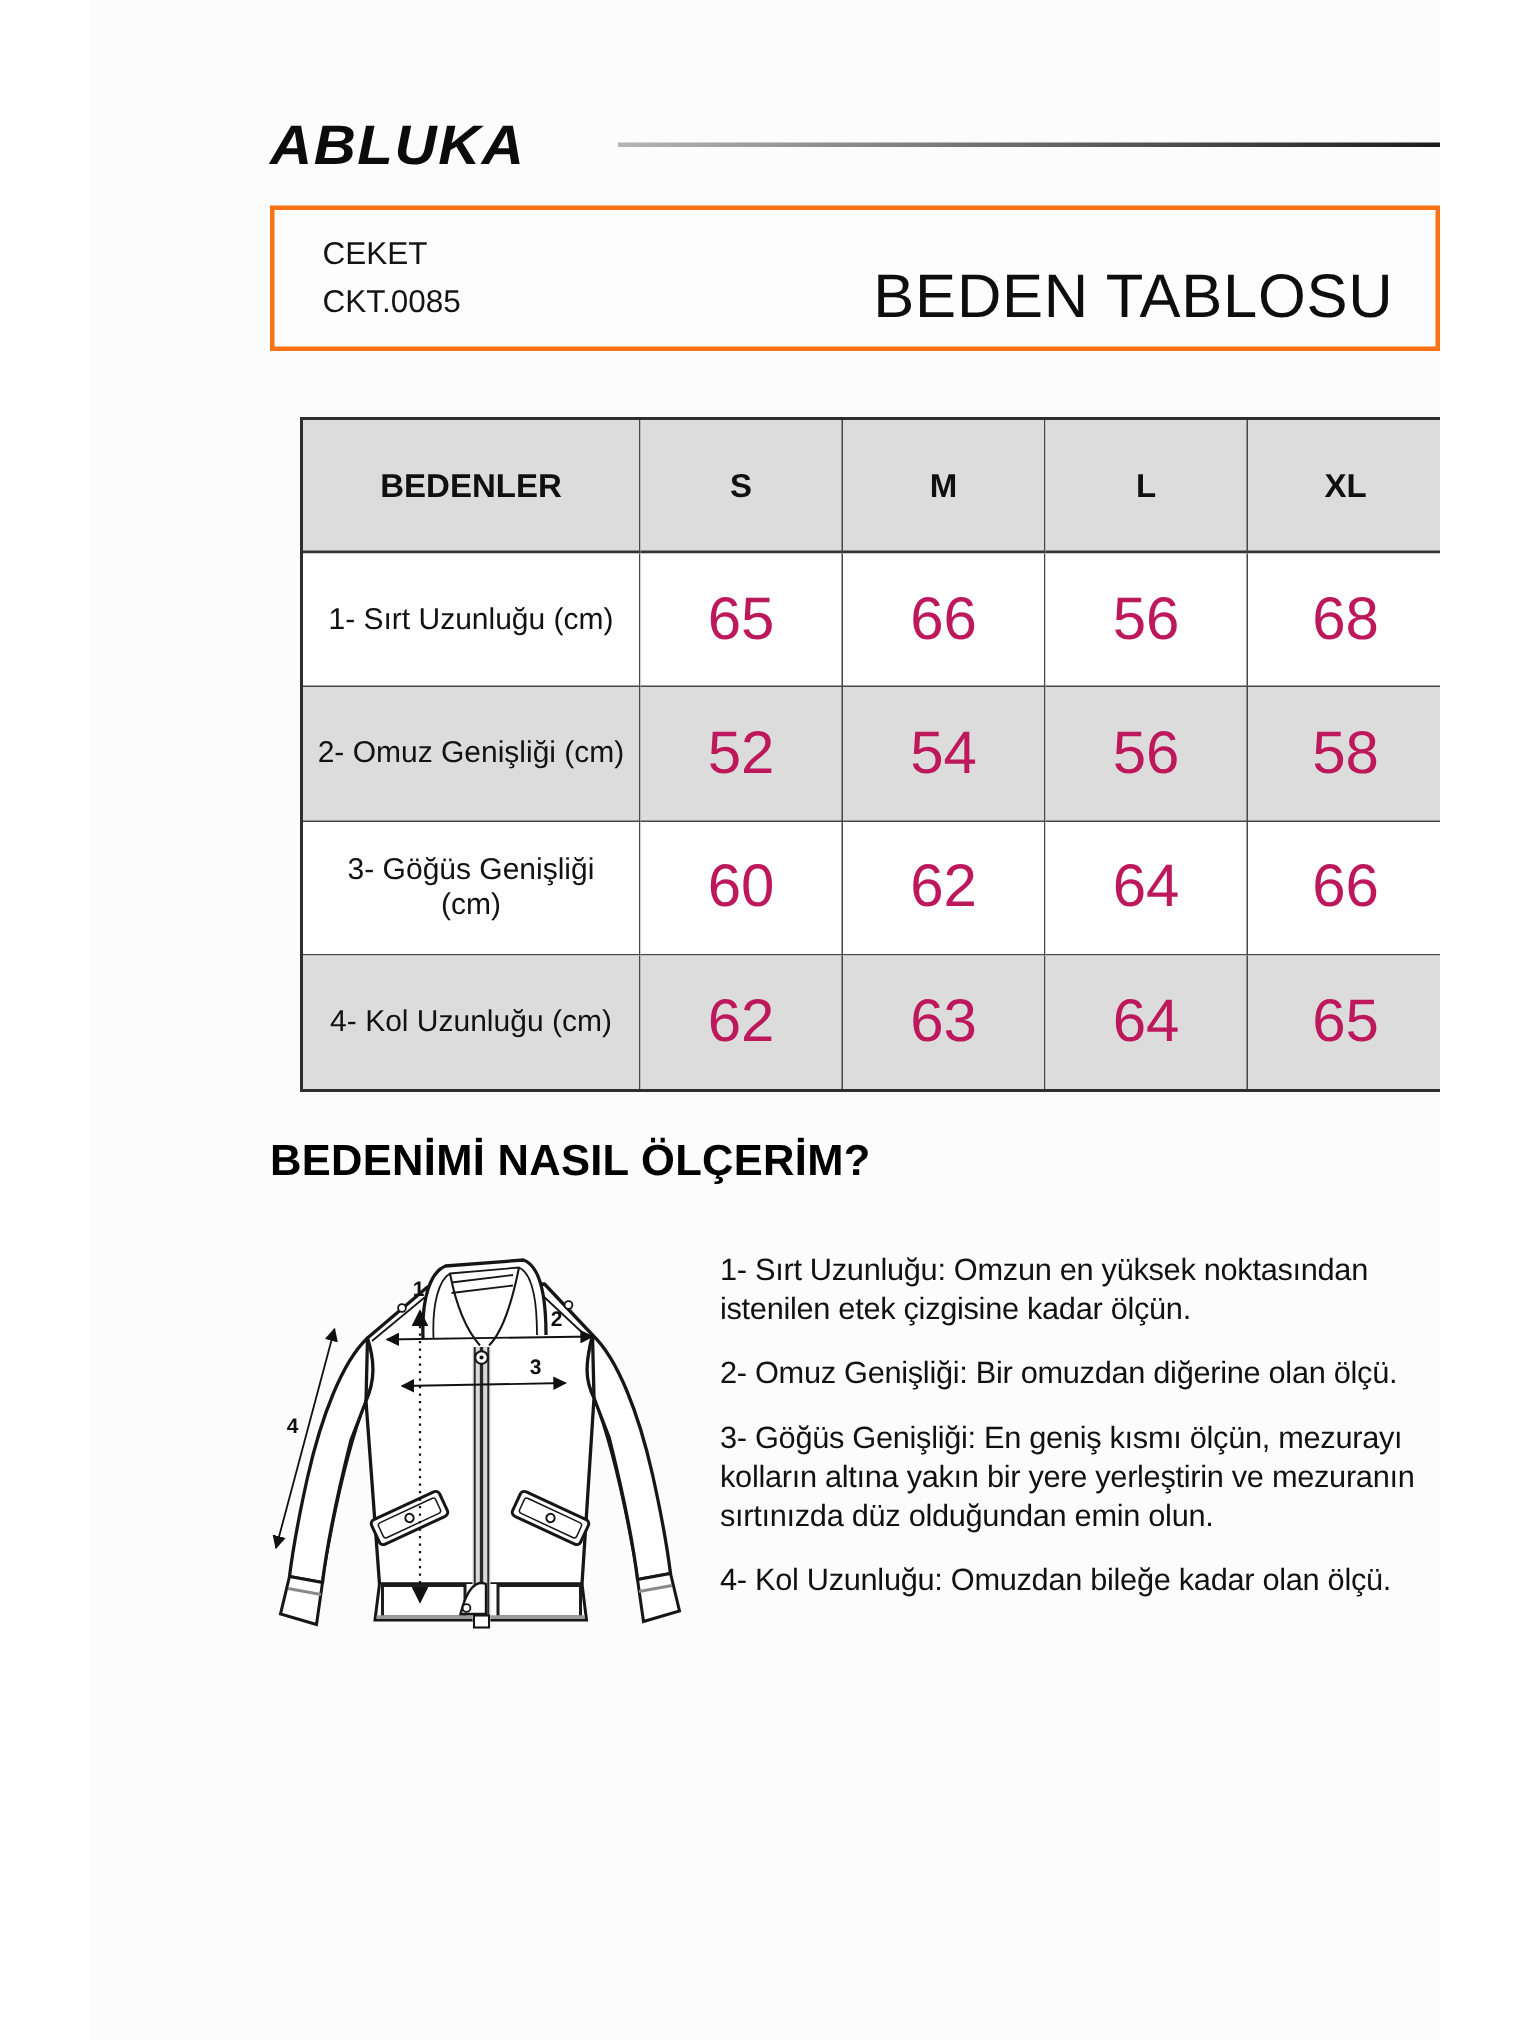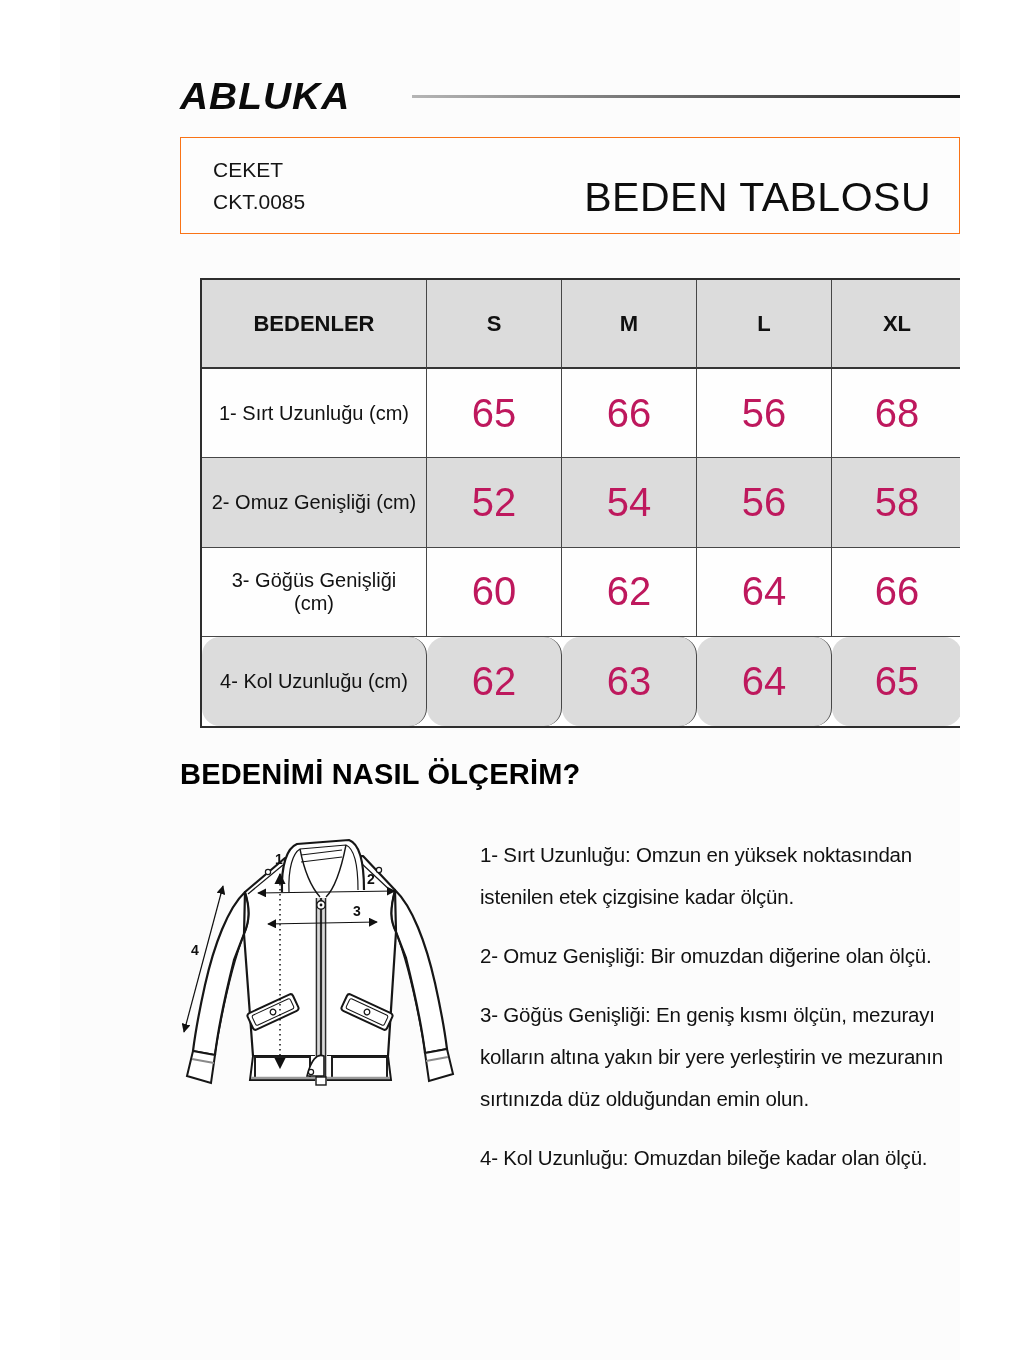--- a/index.html
+++ b/index.html
@@ -10,47 +10,47 @@
     background:#fcfcfc; overflow:hidden;
   }
   
   .logo { position:absolute; left:120px; top:76px; font-size:37px; font-weight:900;
           font-style:italic; letter-spacing:1px; color:#0b0b0b; transform:scale(1.05,1.0);
           transform-origin:left center; white-space:nowrap; }
   .logo-rule { position:absolute; left:352px; top:95px; width:548px; height:3px;
                background:linear-gradient(to right,#b5b5b5,#1c1c1c); }
   
   .header-box { position:absolute; left:120px; top:137px; width:780px; height:97px;
-                border:1px solid #f97316; background:#fdfdfd;
+                border:3px solid #f97316; background:#fdfdfd;
                 display:flex; align-items:center; justify-content:space-between; }
   .product-meta { padding-left:32px; font-size:21px; line-height:32px; color:#141414; }
   .sheet-title { padding-right:28px; font-size:41px; font-weight:400; letter-spacing:0.5px;
                  color:#0e0e0e; white-space:nowrap;margin-top:24px; }
   
   .size-table { position:absolute; left:120px; top:278px; width:764px; height:450px;
                 border:2px solid #2e2e2e; display:grid;
                 grid-template-columns:225px 135px 135px 135px 1fr;
                 grid-template-rows:repeat(5, 1fr); background:#fff;margin-left:20px; }
   .cell { border-right:1px solid #474747; border-bottom:1px solid #474747;
           display:flex; align-items:center; justify-content:center; }
   .cell:nth-child(5n) { border-right:none; }
-  .cell.last-row { border-bottom:none;border-radius:18px; }
+  .cell.last-row { border-bottom:none; }
   .row-head  { background:#dcdcdc; }
   .row-alt   { background:#dcdcdc; }
   .row-plain { background:#fefefe; }
   .col-head { font-size:22px; font-weight:700; color:#101010; }
   .hdr-strong { border-bottom:2px solid #353535; }
   .row-label { font-size:20px; color:#121212; text-align:center; padding:0 8px; }
   .size-val { font-size:40px; color:#be185d; }
   
   .measure-heading { position:absolute; left:120px; top:758px; font-size:29px;
                      font-weight:800; letter-spacing:0.2px; color:#000000; white-space:nowrap; }
   .diagram-wrap { position:absolute; left:110px; top:820px; width:310px; height:290px; }
   .instructions { position:absolute; left:420px; top:834px; width:505px; }
-  .instructions p { font-size:20.5px; letter-spacing:-0.2px; line-height:42px;
+  .instructions p { font-size:20.5px; letter-spacing:-0.2px; line-height:26px;
                     color:#111111; margin-bottom:17px; }
   svg text { font-family:"Liberation Sans", sans-serif; font-weight:700; fill:#101010; }
 </style>
 </head>
 <body>
 
 <div class="page">
 
   <div class="logo">ABLUKA</div>
   <div class="logo-rule"></div>

